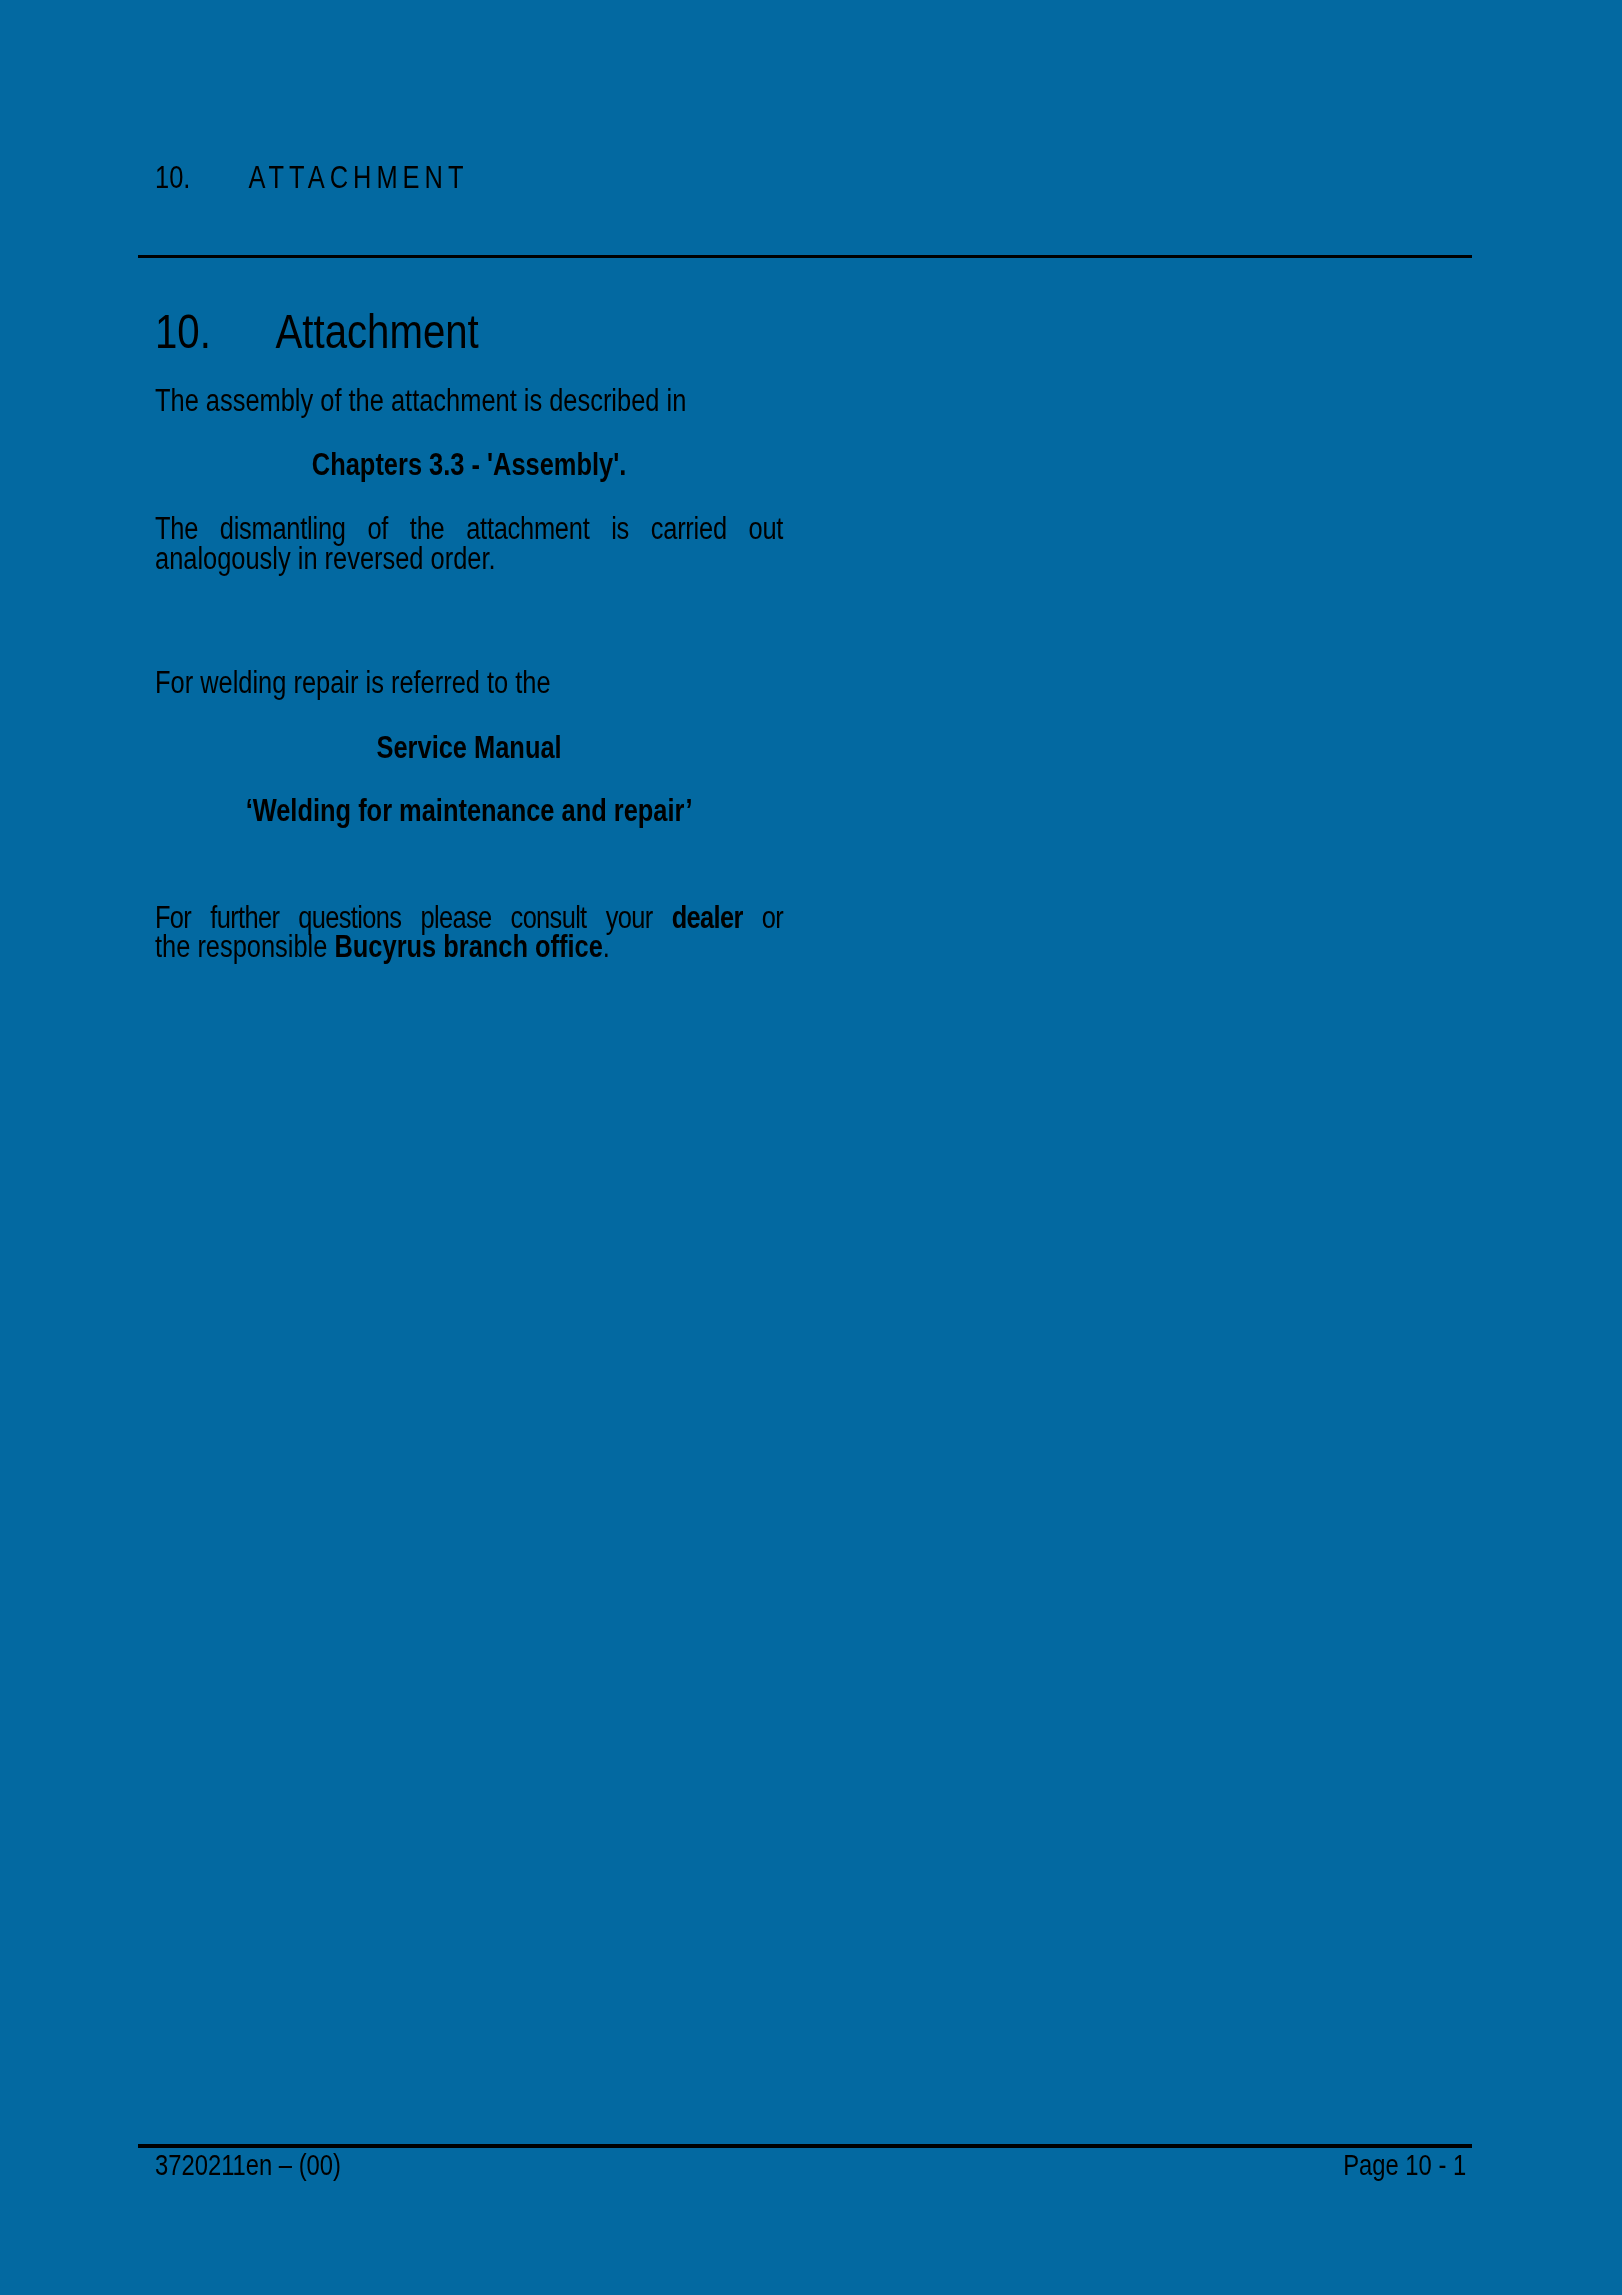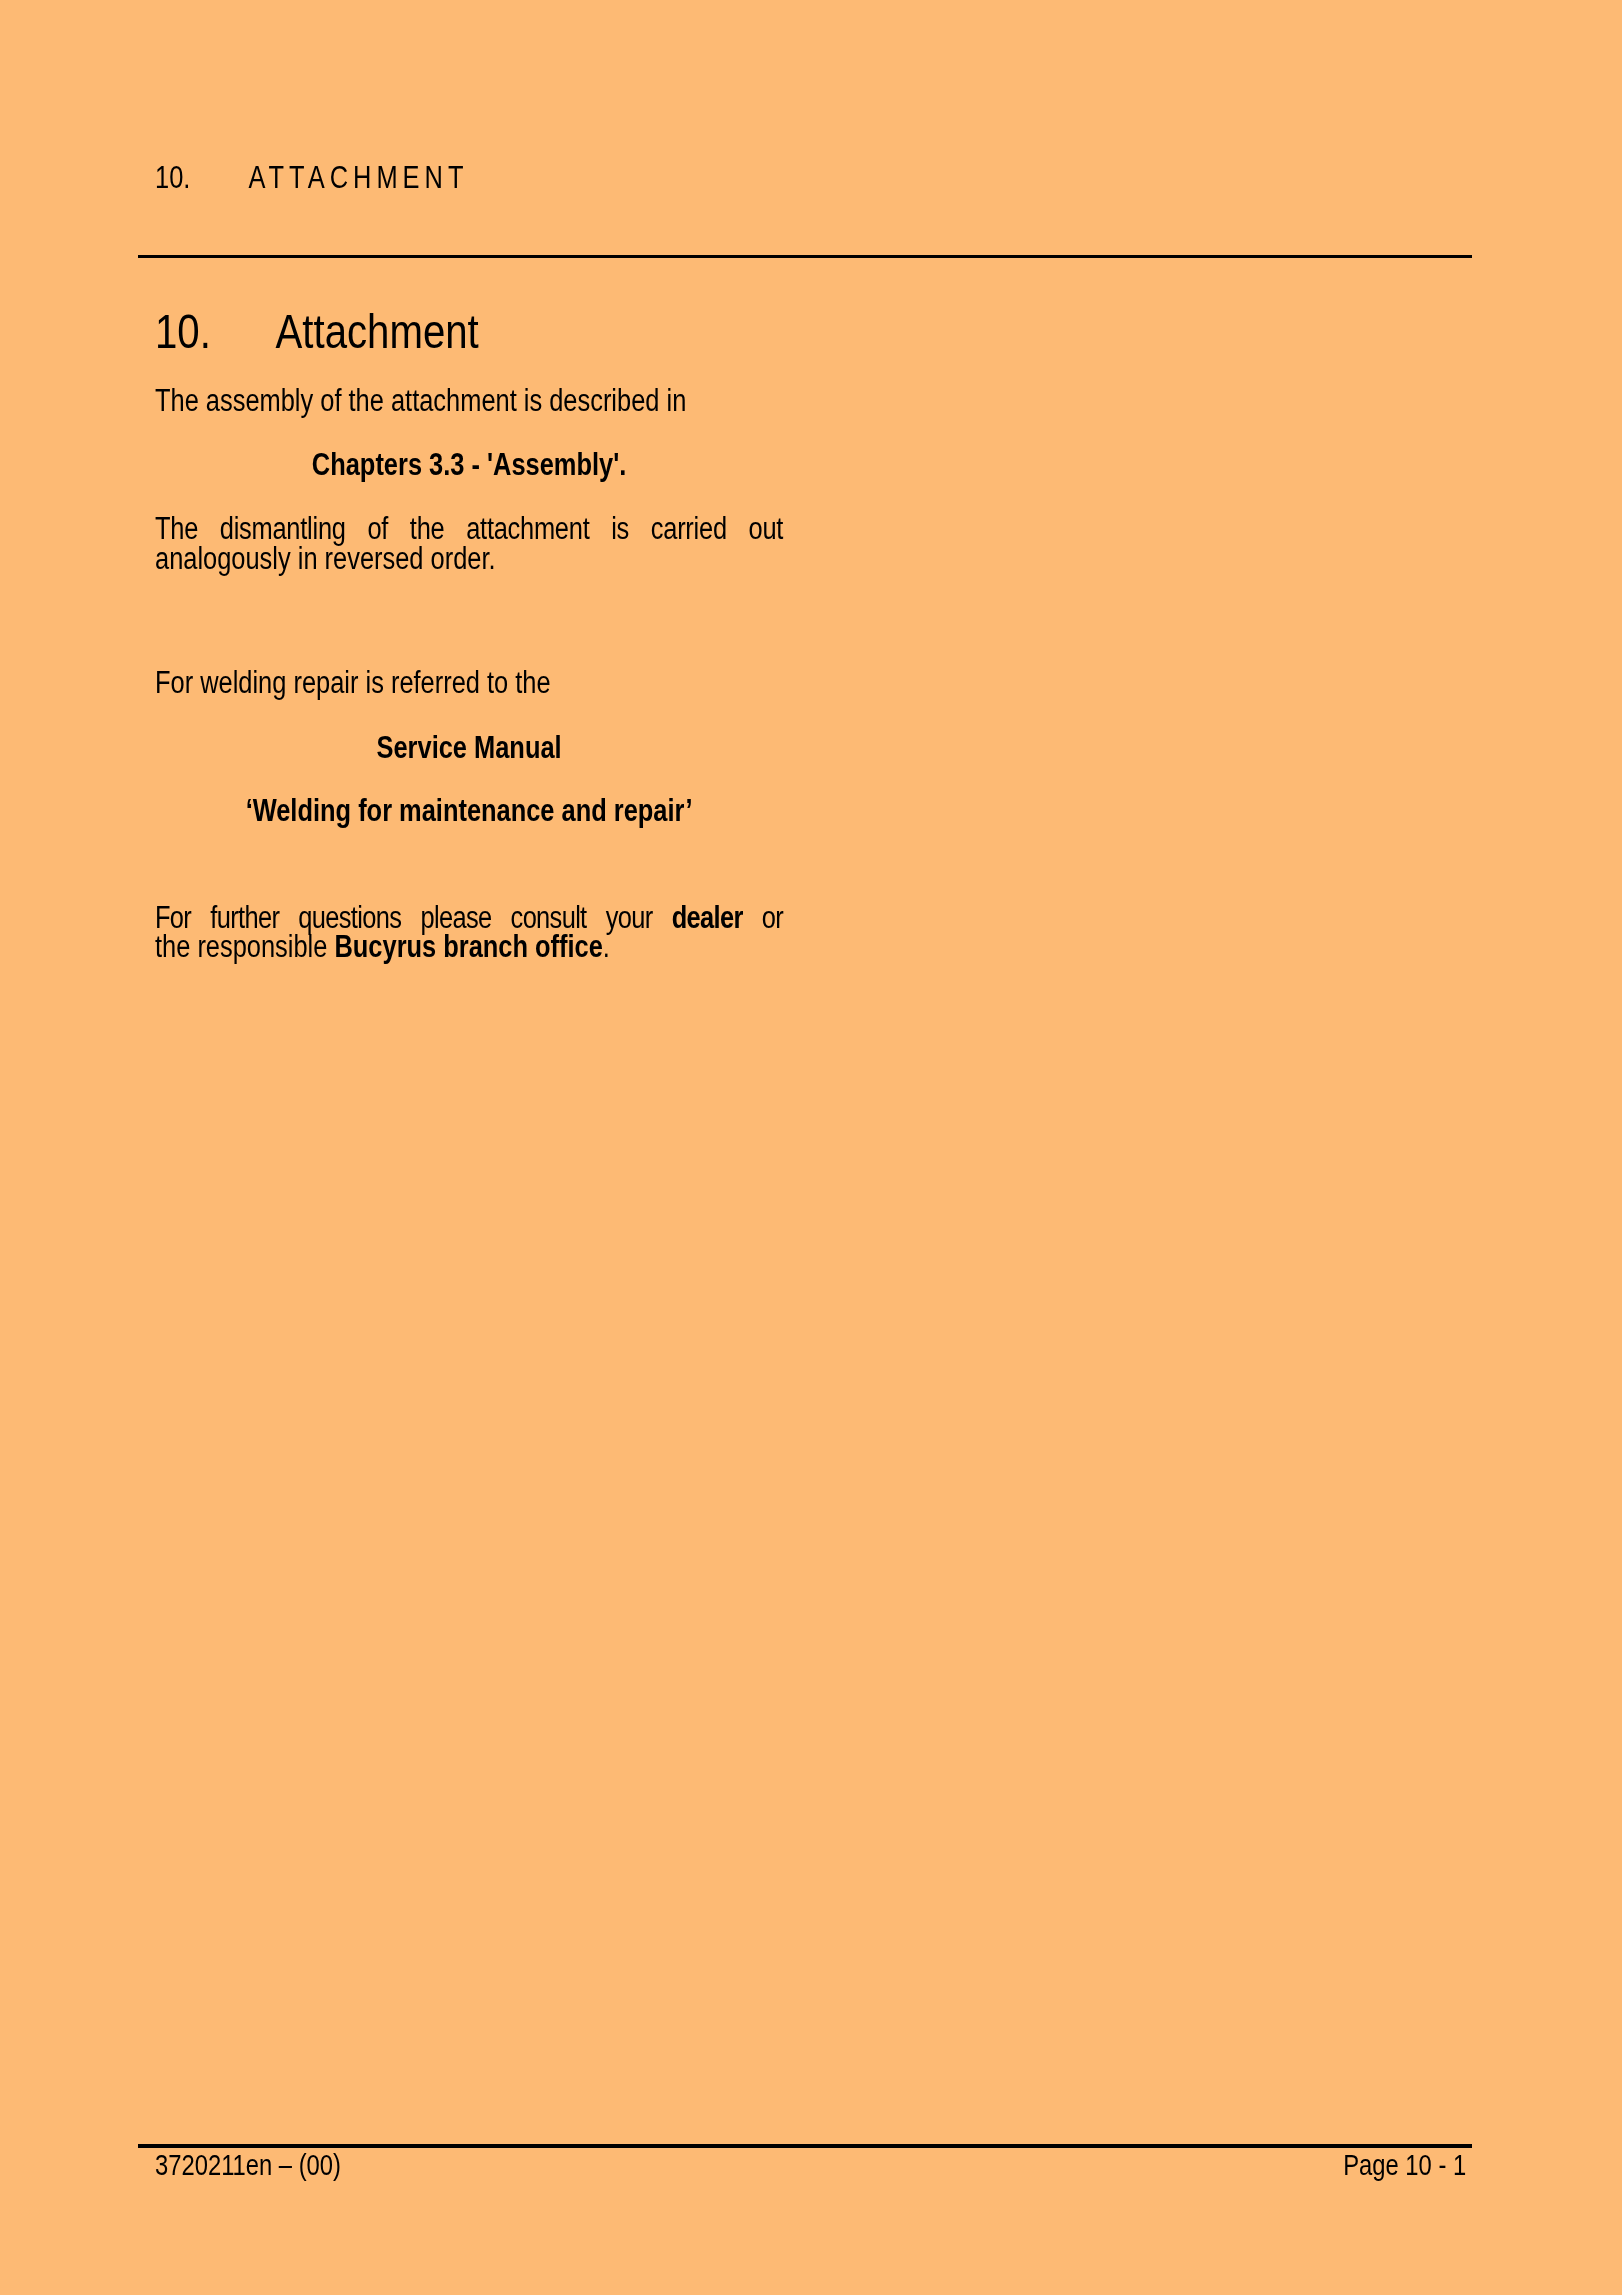--- a/index.html
+++ b/index.html
@@ -1,20 +1,20 @@
 <!DOCTYPE html>
 <html style="font-size:11px"><head>
 <meta charset="utf-8">
 <style>
   html, body { margin: 0; padding: 0; background: #e8e8e8; }
   .page {
     position: relative;
     width: 1623px;
     height: 2295px;
-    background: #fdba74;
+    background: #0369a1;
     color: #000000;
     font-family: "Liberation Sans", sans-serif;
     overflow: hidden;
     margin: 0 auto;
   }
   
   .narrow-layer {
     position: absolute;
     left: 155px;
     top: 0;

